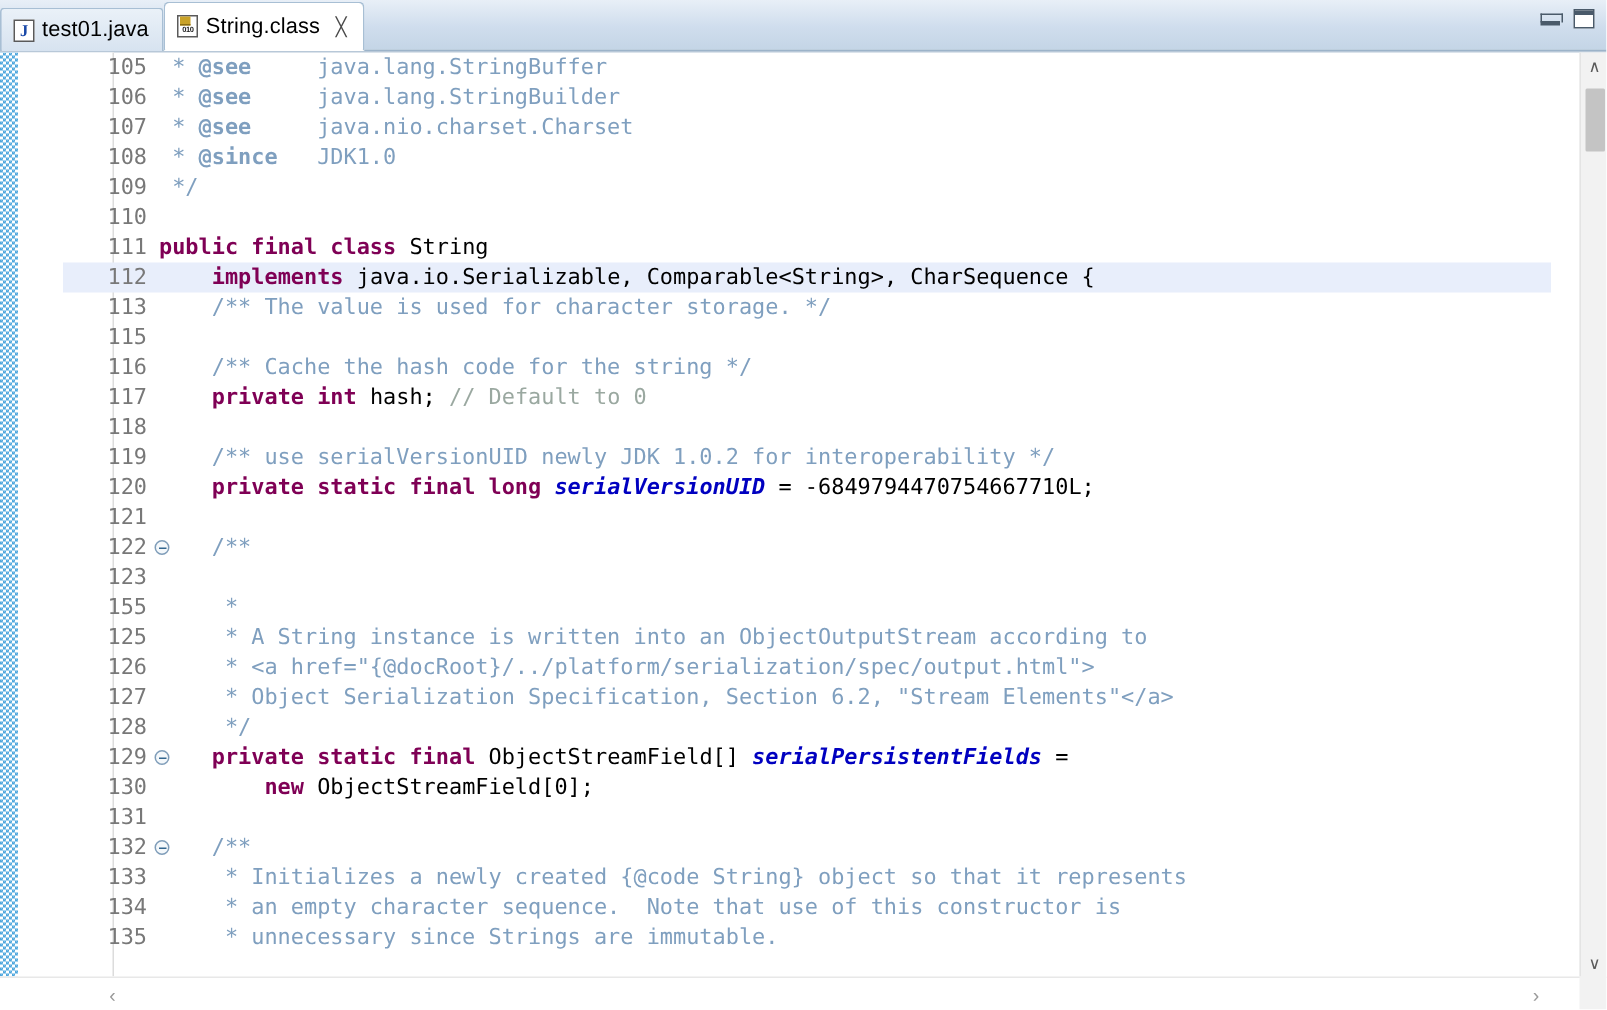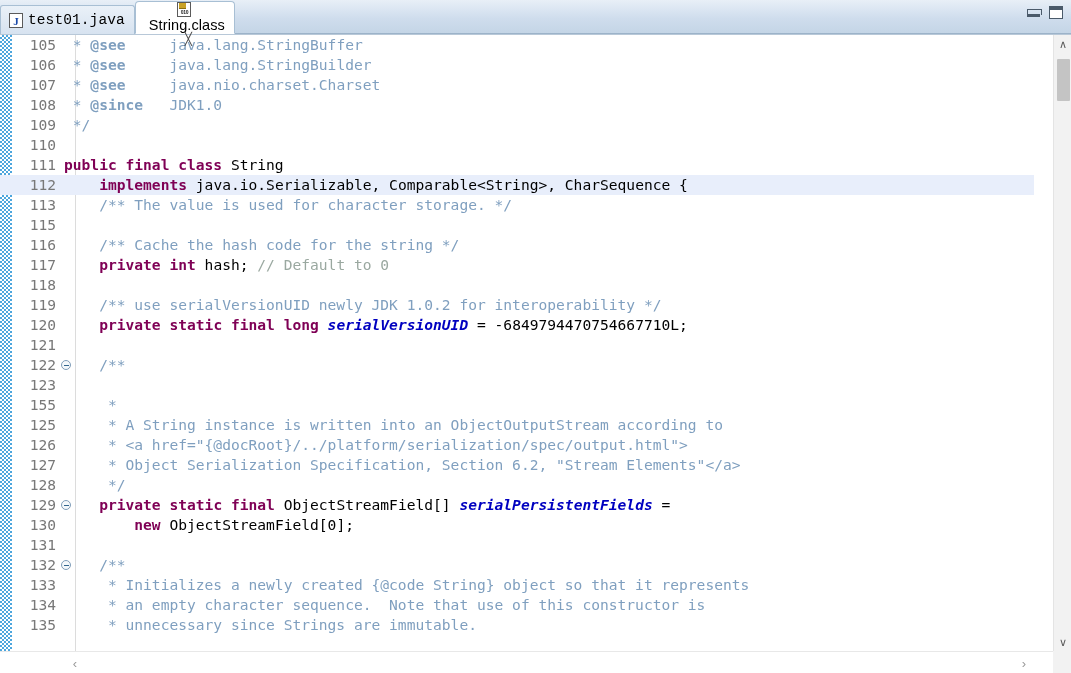--- a/index.html
+++ b/index.html
@@ -40,32 +40,30 @@
     white-space: nowrap;
   }
   .tab.inactive {
     background: linear-gradient(to bottom, #eaf1f8 0%, #d7e3f0 100%);
     border: 1px solid #a8bfd4;
     border-bottom: none;
     border-top-left-radius: 3px;
     border-top-right-radius: 3px;
     margin-top: 4px;
     height: 29px;
-    font-family: Liberation Mono, monospace;
   }
   .tab.active {
     background: #ffffff;
     border: 1px solid #a8bfd4;
     border-bottom: 1px solid #ffffff;
     border-top-left-radius: 4px;
     border-top-right-radius: 4px;
     height: 33px;
     margin-top: 12px;
     z-index: 5;
-    flex-direction: column;
   }
   .tab-label { margin-left: 5px; letter-spacing: 0.1px; }
   .tab-close {
     margin-left: 8px;
     font-size: 12px;
     color: #4a4a4a;
     line-height: 1;
     width: 12px; text-align: center;
   }
 
@@ -175,20 +173,21 @@
     position: absolute; left: 60px; top: 0;
     width: 16px; height: 616px;
     background: #ffffff;
     border-right: 1px solid #dcdcdc;
   }
 
   .code-area {
     position: absolute; left: 0; top: 0;
     width: 1034px; height: 616px;
     overflow: hidden;
+    padding-left: 42px;
   }
 
   .line {
     position: relative;
     height: 20px;
     line-height: 20px;
     white-space: pre;
     font-family: "DejaVu Sans Mono", "Liberation Mono", monospace;
     font-size: 14.6px;
   }

